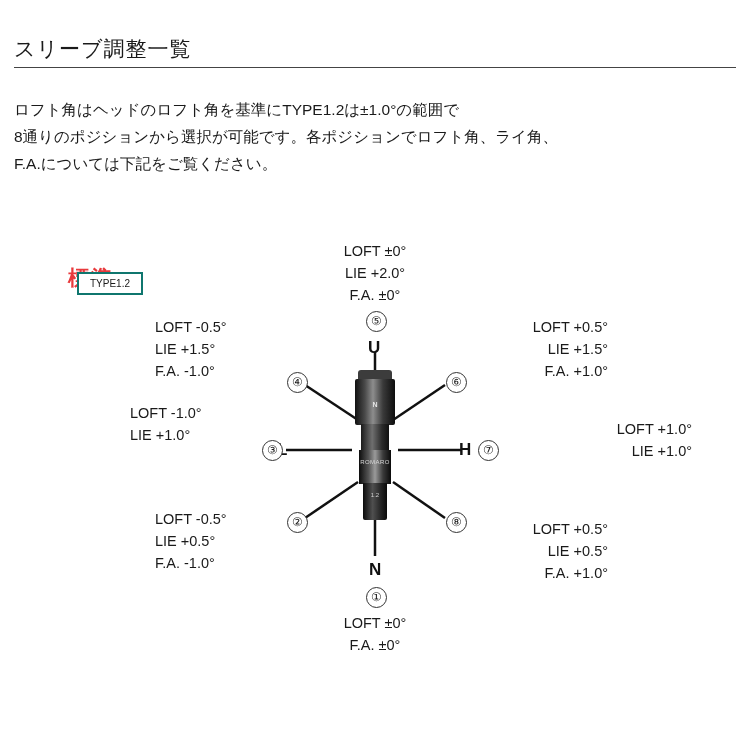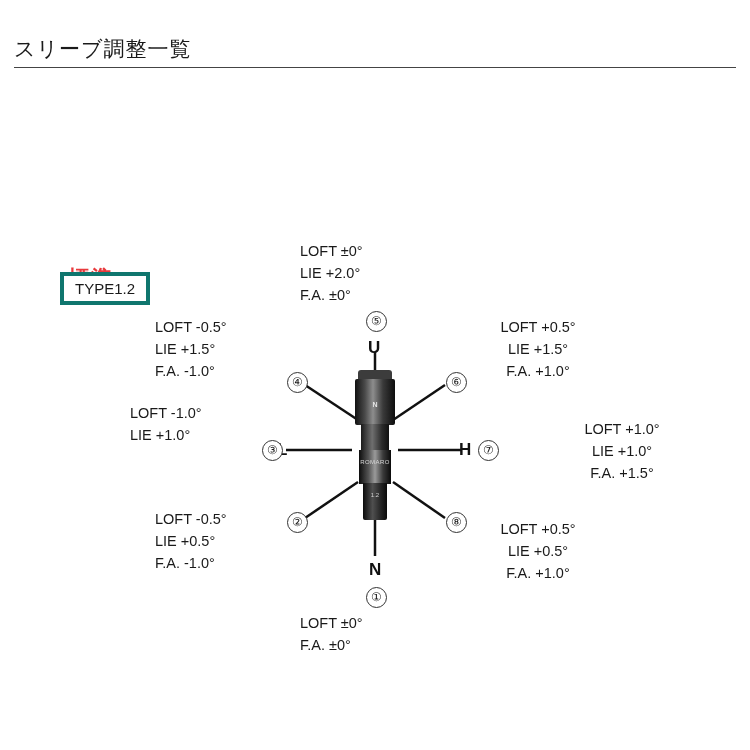--- a/index.html
+++ b/index.html
@@ -62,25 +62,25 @@
     left: 68px;
     top: 232px;
     font-size: 21px;
     font-weight: bold;
     color: #e8393c;
     letter-spacing: 2px;
     margin-top: 32px;
   }
   .type-box {
     position: absolute;
-    left: 60px;
+    left: 77px;
     top: 272px;
-    border: 4px solid #0f766e;
+    border: 2px solid #0f766e;
     padding: 4px 11px;
-    font-size: 15px;
+    font-size: 10px;
     color: #1a1a1a;
     background: #fff;
   }
 
   
   #diagram {
     position: absolute;
     left: 0;
     top: 0;
     width: 750px;
@@ -93,23 +93,23 @@
   }
 
   
   .spoke {
     position: absolute;
     font-size: 14.5px;
     line-height: 22px;
     color: #1a1a1a;
     white-space: nowrap;
   }
-  .spoke.right { text-align: center; }
+  .spoke.right { text-align: right; }
   .spoke.left  { text-align: left; }
-  .spoke.center { text-align: left; }
+  .spoke.center { text-align: center; }
 
   
   .num {
     position: absolute;
     width: 19px;
     height: 19px;
     border: 1px solid #333;
     border-radius: 50%;
     font-size: 12px;
     line-height: 18px;
@@ -198,20 +198,25 @@
 </head>
 <body>
 
 <div id="page">
 
   <div class="title-wrap">
     <div class="title-text">スリーブ調整一覧</div>
     <div class="title-rule"></div>
   </div>
 
+  <div class="desc">
+    <div>ロフト角はヘッドのロフト角を基準にTYPE1.2は±1.0°の範囲で</div>
+    <div>8通りのポジションから選択が可能です。各ポジションでロフト角、ライ角、</div>
+    <div>F.A.については下記をご覧ください。</div>
+  </div>
 
   <div class="std-label">標準</div>
   <div class="type-box">TYPE1.2</div>
 
   <div id="diagram">
 
     <svg width="750" height="750" aria-hidden="true">
       <g stroke="#111111" stroke-width="2.5" fill="none">
 
         <line x1="375" y1="352" x2="375" y2="400"></line>
@@ -269,21 +274,20 @@
 
     <div class="spoke left" style="left:130px; top:402px; width:130px;">
       <div>LOFT -1.0°</div>
       <div>LIE +1.0°</div>
     </div>
     <div class="num" style="left:262px; top:440px;">③</div>
 
     <div class="spoke right" style="left:512px; top:418px; width:140px;margin-left:40px;">
       <div>LOFT +1.0°</div>
       <div>LIE +1.0°</div>
-      <div>F.A. +1.5°</div>
     </div>
     <div class="num" style="left:478px; top:440px;">⑦</div>
 
     <div class="spoke left" style="left:155px; top:508px; width:135px;">
       <div>LOFT -0.5°</div>
       <div>LIE +0.5°</div>
       <div>F.A. -1.0°</div>
     </div>
     <div class="num" style="left:287px; top:512px;">②</div>
 

